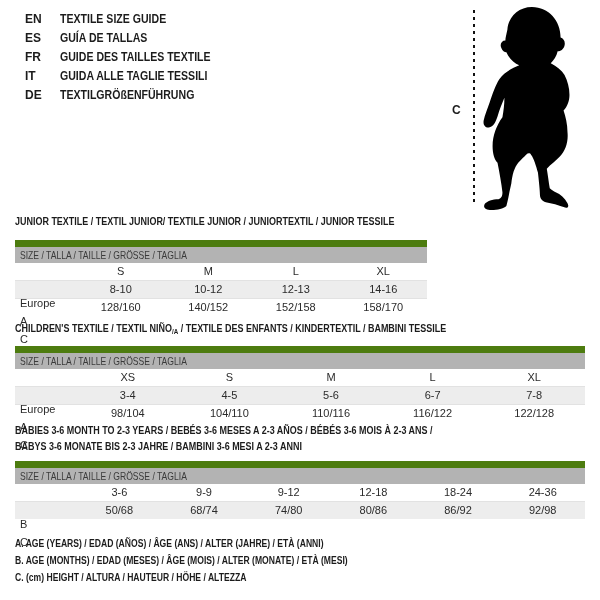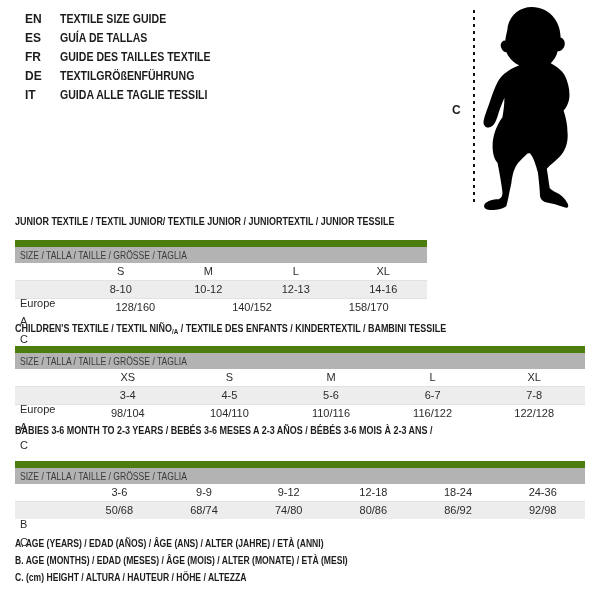--- a/index.html
+++ b/index.html
@@ -78,24 +78,24 @@
     <div class="lang-row">
       <span class="lang-code">EN</span><span class="cond-lang">TEXTILE SIZE GUIDE</span>
     </div>
     <div class="lang-row">
       <span class="lang-code">ES</span><span class="cond-lang">GUÍA DE TALLAS</span>
     </div>
     <div class="lang-row">
       <span class="lang-code">FR</span><span class="cond-lang">GUIDE DES TAILLES TEXTILE</span>
     </div>
     <div class="lang-row">
+      <span class="lang-code">IT</span><span class="cond-lang">GUIDA ALLE TAGLIE TESSILI</span>
+    </div>
+    <div class="lang-row">
       <span class="lang-code">DE</span><span class="cond-lang">TEXTILGRÖßENFÜHRUNG</span>
-    </div>
-    <div class="lang-row">
-      <span class="lang-code">IT</span><span class="cond-lang">GUIDA ALLE TAGLIE TESSILI</span>
     </div>
   </div>
 
   <div class="measure-line"></div>
   <div class="measure-label">C</div>
   <svg class="baby" viewBox="0 0 110 210" xmlns="http://www.w3.org/2000/svg">
     <path fill="#000000" d="M54 2
       C40 2 30 12 29 25 C28 30 27 33 27 36
       C23 36 21 40 23 44 C24 47 26 48 28 48
       C31 55 36 59 41 61
@@ -138,20 +138,21 @@
       <span class="tlabel">A</span>
       <span class="tcell">8-10</span>
       <span class="tcell">10-12</span>
       <span class="tcell">12-13</span>
       <span class="tcell">14-16</span>
     </div>
     <div class="trow">
       <span class="tlabel">C</span>
       <span class="tcell">128/160</span>
       <span class="tcell">140/152</span>
+      <span class="tcell">152/158</span>
       <span class="tcell">158/170</span>
     </div>
   </div>
 
   <div class="t-title" style="top:320px">
     <span class="cond"><span>CHILDREN'S TEXTILE / TEXTIL NIÑO</span><span class="sub">/A</span><span> / TEXTILE DES ENFANTS / KINDERTEXTIL / BAMBINI TESSILE</span></span>
   </div>
   <div class="table" style="top:346px;width:570px">
     <div class="thead">
       <span class="cond">SIZE / TALLA / TAILLE / GRÖSSE / TAGLIA</span>
@@ -177,20 +178,21 @@
       <span class="tcell">98/104</span>
       <span class="tcell">104/110</span>
       <span class="tcell">110/116</span>
       <span class="tcell">116/122</span>
       <span class="tcell">122/128</span>
     </div>
   </div>
 
   <div class="t-title" style="top:422px">
     <div><span class="cond">BABIES 3-6 MONTH TO 2-3 YEARS / BEBÉS 3-6 MESES A 2-3 AÑOS / BÉBÉS 3-6 MOIS À 2-3 ANS /</span></div>
+    <div><span class="cond">BABYS 3-6 MONATE BIS 2-3 JAHRE / BAMBINI 3-6 MESI A 2-3 ANNI</span></div>
   </div>
   <div class="table" style="top:461px;width:570px">
     <div class="thead">
       <span class="cond">SIZE / TALLA / TAILLE / GRÖSSE / TAGLIA</span>
     </div>
     <div class="trow">
       <span class="tlabel">B</span>
       <span class="tcell">3-6</span>
       <span class="tcell">9-9</span>
       <span class="tcell">9-12</span>

